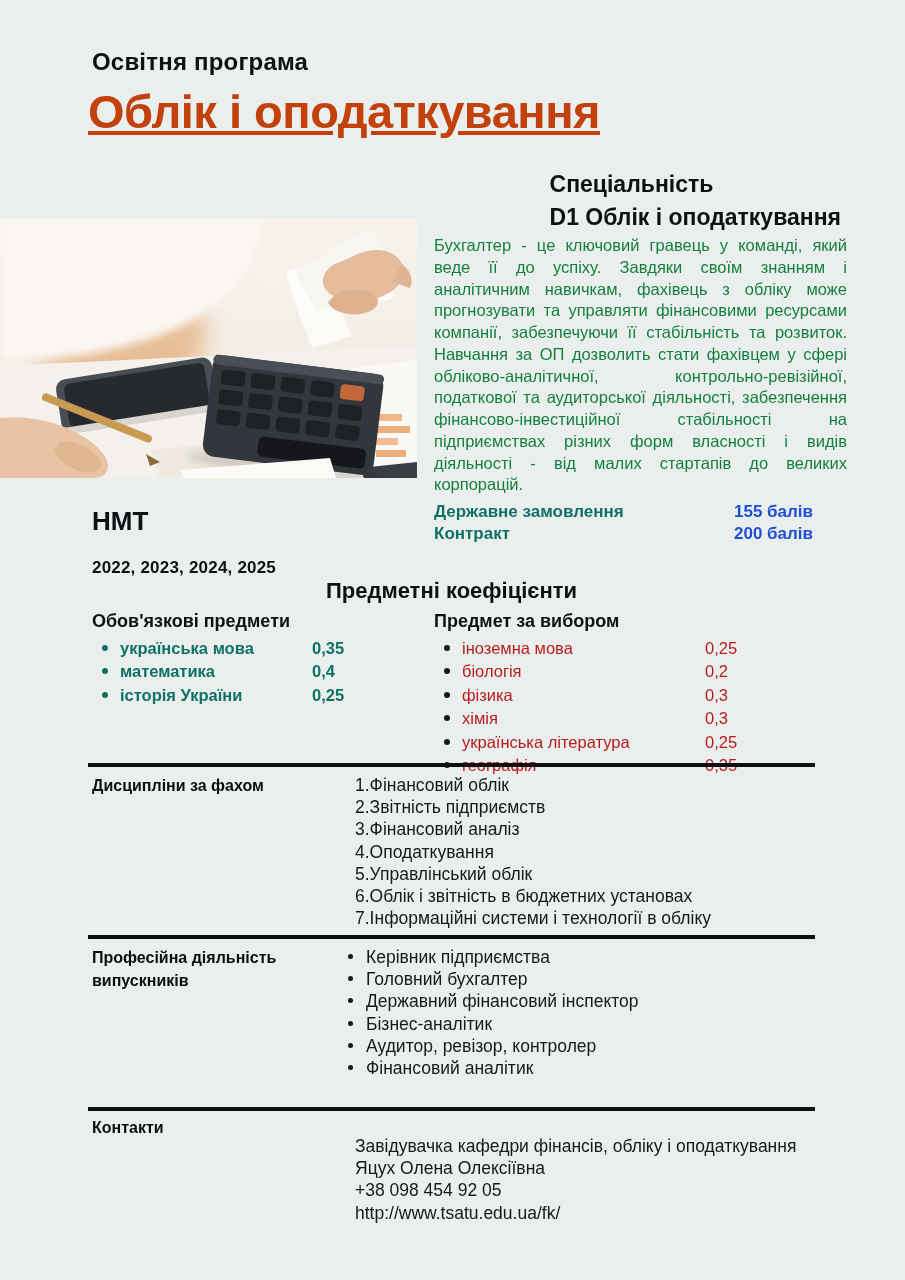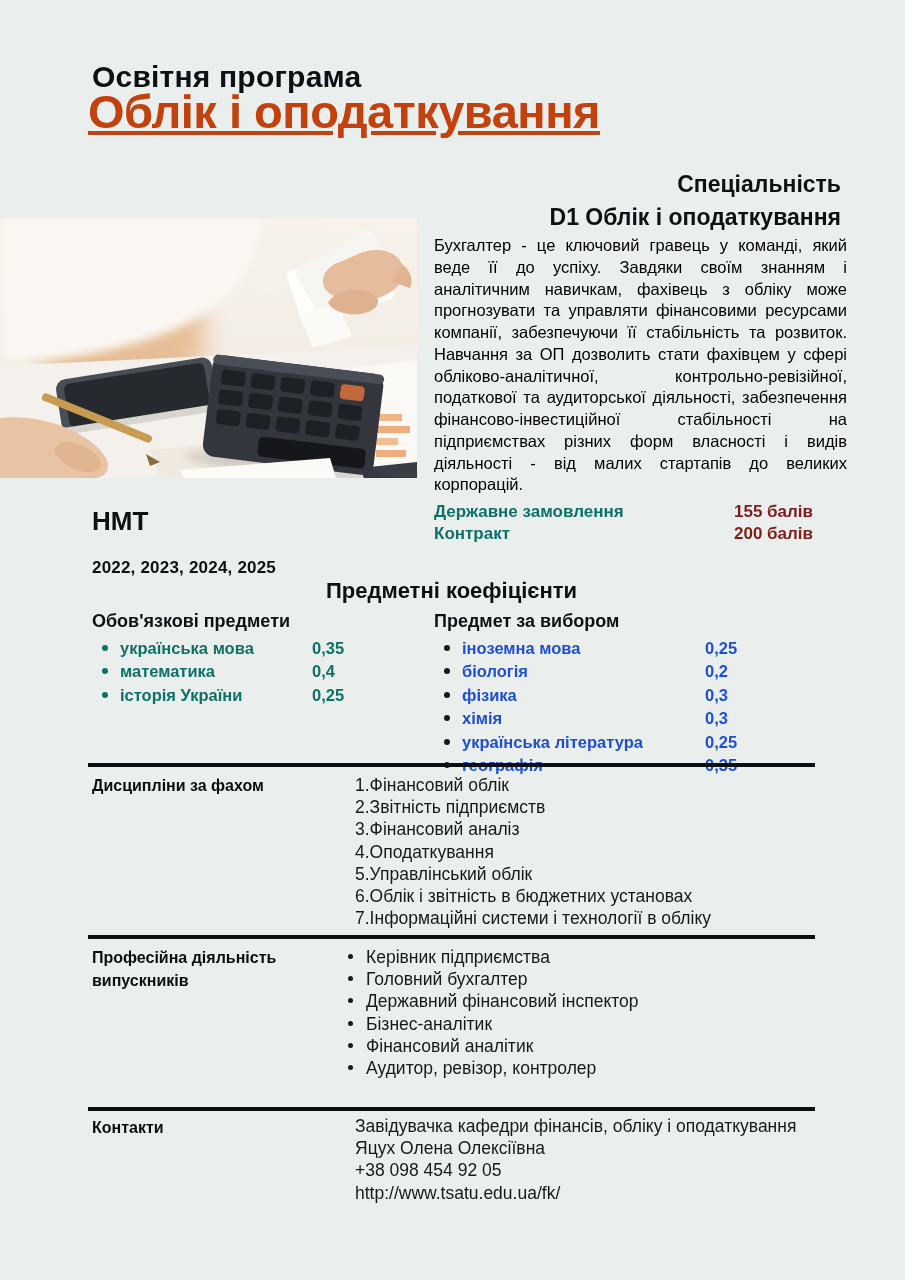--- a/index.html
+++ b/index.html
@@ -4,90 +4,90 @@
 <style>
   * { margin:0; padding:0; box-sizing:border-box; }
   html,body { background:#dfe6e5; }
   body { font-family:"Liberation Sans", sans-serif; }
   .sheet {
     position:relative; width:905px; height:1280px; margin:0 auto;
     background:#eaefee; color:#14171a; overflow:hidden;
   }
   
   .eyebrow {
-    position:absolute; left:92px; top:60px;
-    font-size:30px; font-weight:800; letter-spacing:.2px; color:#0e1114;
+    position:absolute; left:92px; top:48px;
+    font-size:24px; font-weight:800; letter-spacing:.2px; color:#0e1114;
   }
   .big-title {
     position:absolute; left:88px; top:84px; width:760px;
     font-size:47px; font-weight:800; letter-spacing:-0.5px; color:#c2410c;
     white-space:nowrap;
     text-decoration:underline;
   }
   .specialty {
-    position:absolute; right:64px; top:168px; text-align:right;
+    position:absolute; right:64px; top:168px; 
   }
   .specialty .spec-label { font-size:23px; font-weight:800; color:#0e1114; line-height:1.45; }
   .specialty .spec-value { font-size:23px; font-weight:800; color:#0e1114; line-height:1.45; }
   
   .photo {
     position:absolute; left:0; top:218px; width:417px; height:260px; overflow:hidden;
   }
   .photo svg { display:block; width:100%; height:100%; }
   
   .desc {
     position:absolute; left:434px; top:235px; width:413px;
-    font-size:16.5px; line-height:1.32; color:#000000;
+    font-size:16.5px; line-height:1.32; color:#15803d;
     text-align:justify; text-justify:inter-word;
   }
   
   .nmt-title { position:absolute; left:92px; top:506px; font-size:26px; font-weight:800; color:#0e1114; }
   .nmt-years { position:absolute; left:92px; top:546px; font-size:17px; font-weight:800; color:#0e1114; letter-spacing:.2px;margin-top:12px; }
   
   .minscore { position:absolute; left:434px; top:501px; width:413px; }
   .minscore-title { font-size:17px; font-weight:800; color:#0e1114; margin-bottom:6px; }
   .ms-row { position:relative; font-size:17px; font-weight:800; line-height:1.3; height:22px; }
   .ms-label { color:#0e7165; }
-  .ms-value { position:absolute; left:300px; top:0; color:#7f1d1d; }
+  .ms-value { position:absolute; left:300px; top:0; color:#1d4ed8; }
   
   .coef-title {
     position:absolute; left:88px; top:578px; width:727px; text-align:center;
     font-size:22px; font-weight:800; color:#0e1114;
   }
   .col-title { font-size:18px; font-weight:800; color:#0e1114; margin-bottom:5px; }
   .subjects-left  { position:absolute; left:92px;  top:611px; width:330px; }
   .subjects-right { position:absolute; left:434px; top:611px; width:400px; }
   .subj-item { position:relative; padding-left:28px; font-size:16.5px; line-height:1.42; }
   .subj-item .dot {
     position:absolute; left:10px; top:8px; width:6px; height:6px; border-radius:50%;
     background:#16181b;
   }
   .teal-list .subj-item { color:#0e7165; font-weight:700; }
   .teal-list .subj-item .dot { background:#0e7165; }
-  .plain-list .subj-item { color:#1d4ed8; font-weight:700; }
+  .plain-list .subj-item { color:#b91c1c; font-weight:400; }
   .subjects-left  .subj-value { position:absolute; left:220px; top:0; }
   .subjects-right .subj-value { position:absolute; left:271px; top:0; }
   
   .rule { position:absolute; left:88px; width:727px; height:4px; background:#0d0f12; }
   .rule-1 { top:763px; } .rule-2 { top:935px; } .rule-3 { top:1107px; }
   
   .sec-heading { position:absolute; font-size:16px; font-weight:800; color:#0b0d10; line-height:1.42; }
   .h-disc { left:92px; top:775px; width:250px; }
   .h-prof { left:92px; top:947px; width:240px; }
   .h-cont { left:92px; top:1117px; width:240px; }
   .disc-list { position:absolute; left:355px; top:774px; width:505px; counter-reset:d; }
   .disc-item { counter-increment:d; font-size:17.5px; line-height:1.27; color:#17191d; }
   .disc-item::before { content:counter(d) "."; }
   .prof-list { position:absolute; left:340px; top:946px; width:500px; }
   .prof-item { position:relative; padding-left:26px; font-size:17.5px; line-height:1.27; color:#17191d; }
   .prof-item .dot { position:absolute; left:8px; top:8px; width:5px; height:5px; border-radius:50%; background:#16181b; }
   
   .contacts { position:absolute; left:355px; top:1115px; width:492px; font-size:17.5px; line-height:1.27; color:#17191d; }
   .contact-line { display:block; }
-  .contact-line.justify { text-align:justify; text-justify:inter-word; }
+  .contact-line.justify { text-align:justify; text-justify:inter-word;margin-top:20px; }
 </style>
 </head>
 <body>
 
 <div class="sheet">
 
   <div class="eyebrow">Освітня програма</div>
   <div class="big-title">Облік і оподаткування</div>
 
   <div class="specialty">
@@ -284,25 +284,25 @@
       <div class="prof-item">
       <span class="dot"></span>
       <span>Державний фінансовий інспектор</span>
     </div>
       <div class="prof-item">
       <span class="dot"></span>
       <span>Бізнес-аналітик</span>
     </div>
       <div class="prof-item">
       <span class="dot"></span>
+      <span>Аудитор, ревізор, контролер</span>
+    </div>
+      <div class="prof-item">
+      <span class="dot"></span>
       <span>Фінансовий аналітик</span>
-    </div>
-      <div class="prof-item">
-      <span class="dot"></span>
-      <span>Аудитор, ревізор, контролер</span>
     </div>
     </div>
 
   <div class="rule rule-3"></div>
 
   <div class="sec-heading h-cont">Контакти</div>
   <div class="contacts">
     <span class="contact-line justify">Завідувачка кафедри фінансів, обліку і оподаткування</span>
     <span class="contact-line">Яцух Олена Олексіївна</span>
     <span class="contact-line">+38 098 454 92 05</span>

